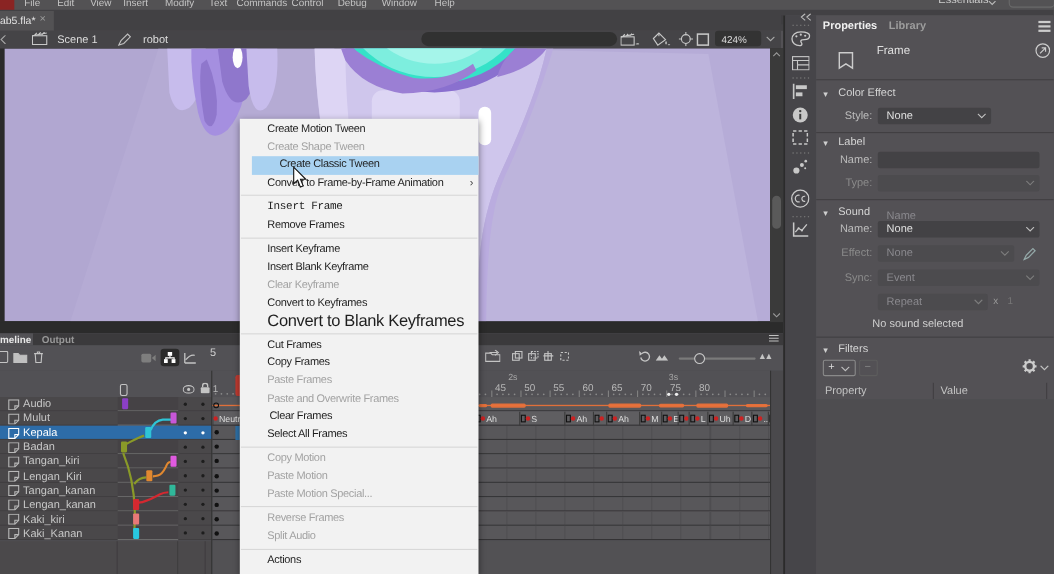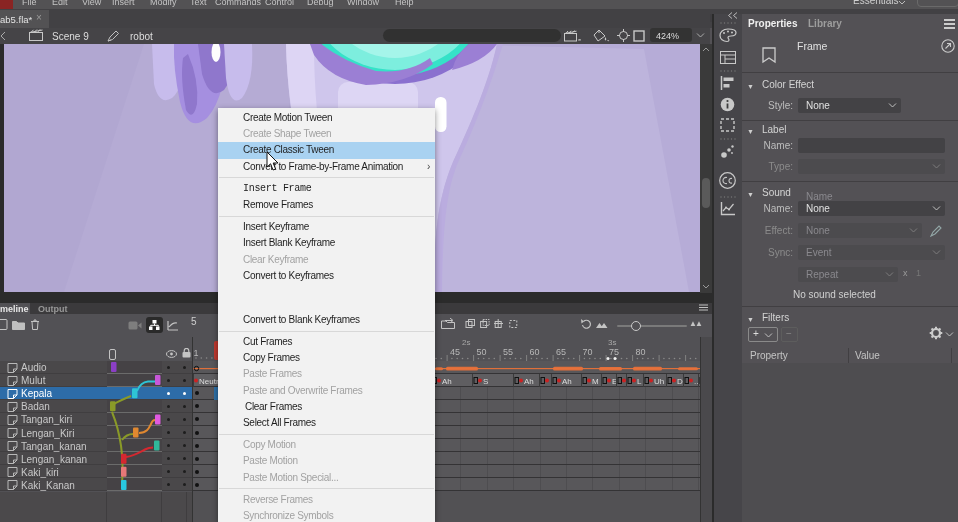--- a/index.html
+++ b/index.html
@@ -40,21 +40,21 @@
 <div class="abs" style="left:0;top:28px;width:710px;height:16px;background:#454447;"></div>
 <div class="abs" style="left:710px;top:14px;width:248px;height:8px;background:#3e3d40;"></div>
 
 <svg class="abs" style="left:0px;top:32px" width="6" height="8">
     <path d="M5,0 L1,4 L5,8" stroke="#aaa" fill="none"></path>
   </svg>
 <svg class="abs" style="left:29px;top:29px" width="15" height="12" viewBox="0 0 15 12">
   <rect x="0.5" y="3.5" width="13" height="8" fill="none" stroke="#c8c8c8"></rect>
   <path d="M0.5,3.5 L13.5,1 M2,3.3 L4.5,0.8 M5.5,3 L8,0.5 M9,2.6 L11.5,0.2" stroke="#c8c8c8" fill="none"></path>
 </svg>
-<div class="abs txt" style="left:52px;top:31px;color:#dedede;font-size:10px;">Scene 9</div>
+<div class="abs txt" style="left:52px;top:31px;color:#dedede;font-size:10px;">Scene 1</div>
 <svg class="abs" style="left:107px;top:30px" width="13" height="12" viewBox="0 0 13 12">
     <path d="M1,11 L3,7 L9,1 L11.5,3.5 L5.5,9.5 Z M1,11 L4,10" fill="none" stroke="#c0c0c0"></path>
   </svg>
 <div class="abs txt" style="left:130px;top:31px;color:#dedede;font-size:10px;">robot</div>
 
 <div class="abs" style="left:383px;top:29px;width:178px;height:13px;background:#313131;border-radius:7px;"></div>
 <svg class="abs" style="left:564px;top:30px" width="18" height="12" viewBox="0 0 18 12">
   <rect x="0.5" y="3.5" width="12" height="7.5" fill="none" stroke="#c8c8c8"></rect>
   <path d="M0.5,3.5 L12.5,1.2 M2,3.3 L4,1 M5,3 L7,0.8 M8.5,2.7 L10.5,0.5" stroke="#c8c8c8" fill="none"></path>
   <path d="M14,10 L17,10" stroke="#aaa"></path>
@@ -648,45 +648,44 @@
     <div class="abs txt" style="left:855px;top:350px;color:#c4c4c4;font-size:10px;">Value</div>
     <div class="abs" style="left:848px;top:348px;width:1px;height:15px;background:#413f42;"></div>
     <div class="abs" style="left:951px;top:348px;width:1px;height:15px;background:#413f42;"></div>
     <div class="abs" style="left:742px;top:363px;width:216px;height:159px;background:#4e4d50;"></div>
   </div>
 
 <div id="ctxmenu" class="abs" style="left:218px;top:108px;width:217px;height:414px;background:#f2f2f2;box-shadow:0 2px 6px rgba(0,0,0,.45);">
     <div style="height:2px"></div>
     <div style="position:relative;height:16.2px;line-height:16.2px;color:#1e1e1e;font-size:10px;letter-spacing:-0.3px;padding-left:25px;">Create Motion Tween</div>
     <div style="position:relative;height:16.2px;line-height:16.2px;color:#a2a2a2;font-size:10px;letter-spacing:-0.3px;padding-left:25px;">Create Shape Tween</div>
-    <div style="position:relative;height:16.2px;line-height:16.2px;background:#a9d2f1;color:#1e1e1e;font-size:10px;letter-spacing:-0.3px;padding-left:25px;">Create Classic Tween</div>
+    <div style="position:relative;height:16.2px;line-height:16.2px;background:#a9d2f1;color:#1e1e1e;font-size:10px;letter-spacing:-0.3px;padding-left:25px;margin-left:11px;">Create Classic Tween</div>
     <div style="position:relative;height:16.2px;line-height:16.2px;color:#1e1e1e;font-size:10px;letter-spacing:-0.3px;padding-left:25px;">Convert to Frame-by-Frame Animation<span style="position:absolute;right:5px;top:0;font-size:10px;color:#444;">›</span></div>
     <div style="height:1px;background:#d8d8d8;margin:2.5px 1px;"></div>
     <div style="position:relative;height:16.2px;line-height:16.2px;color:#1e1e1e;font-size:10px;letter-spacing:-0.3px;padding-left:25px;font-family:Liberation Mono, monospace;">Insert Frame</div>
     <div style="position:relative;height:16.2px;line-height:16.2px;color:#1e1e1e;font-size:10px;letter-spacing:-0.3px;padding-left:25px;">Remove Frames</div>
     <div style="height:1px;background:#d8d8d8;margin:2.5px 1px;"></div>
     <div style="position:relative;height:16.2px;line-height:16.2px;color:#1e1e1e;font-size:10px;letter-spacing:-0.3px;padding-left:25px;">Insert Keyframe</div>
     <div style="position:relative;height:16.2px;line-height:16.2px;color:#1e1e1e;font-size:10px;letter-spacing:-0.3px;padding-left:25px;">Insert Blank Keyframe</div>
     <div style="position:relative;height:16.2px;line-height:16.2px;color:#a2a2a2;font-size:10px;letter-spacing:-0.3px;padding-left:25px;">Clear Keyframe</div>
     <div style="position:relative;height:16.2px;line-height:16.2px;color:#1e1e1e;font-size:10px;letter-spacing:-0.3px;padding-left:25px;">Convert to Keyframes</div>
-    <div style="position:relative;height:16.2px;line-height:16.2px;color:#1e1e1e;font-size:10px;letter-spacing:-0.3px;padding-left:25px;margin-top:28px;">Convert to Blank Keyframes</div>
+    <div style="position:relative;height:16.2px;line-height:16.2px;color:#1e1e1e;font-size:15px;letter-spacing:-0.3px;padding-left:25px;">Convert to Blank Keyframes</div>
     <div style="height:1px;background:#d8d8d8;margin:2.5px 1px;"></div>
     <div style="position:relative;height:16.2px;line-height:16.2px;color:#1e1e1e;font-size:10px;letter-spacing:-0.3px;padding-left:25px;">Cut Frames</div>
     <div style="position:relative;height:16.2px;line-height:16.2px;color:#1e1e1e;font-size:10px;letter-spacing:-0.3px;padding-left:25px;">Copy Frames</div>
     <div style="position:relative;height:16.2px;line-height:16.2px;color:#a2a2a2;font-size:10px;letter-spacing:-0.3px;padding-left:25px;">Paste Frames</div>
     <div style="position:relative;height:16.2px;line-height:16.2px;color:#a2a2a2;font-size:10px;letter-spacing:-0.3px;padding-left:25px;">Paste and Overwrite Frames</div>
     <div style="position:relative;height:16.2px;line-height:16.2px;color:#1e1e1e;font-size:10px;letter-spacing:-0.3px;padding-left:27px;">Clear Frames</div>
     <div style="position:relative;height:16.2px;line-height:16.2px;color:#1e1e1e;font-size:10px;letter-spacing:-0.3px;padding-left:25px;">Select All Frames</div>
     <div style="height:1px;background:#d8d8d8;margin:2.5px 1px;"></div>
     <div style="position:relative;height:16.2px;line-height:16.2px;color:#a2a2a2;font-size:10px;letter-spacing:-0.3px;padding-left:25px;">Copy Motion</div>
     <div style="position:relative;height:16.2px;line-height:16.2px;color:#a2a2a2;font-size:10px;letter-spacing:-0.3px;padding-left:25px;">Paste Motion</div>
     <div style="position:relative;height:16.2px;line-height:16.2px;color:#a2a2a2;font-size:10px;letter-spacing:-0.3px;padding-left:25px;">Paste Motion Special...</div>
     <div style="height:1px;background:#d8d8d8;margin:2.5px 1px;"></div>
     <div style="position:relative;height:16.2px;line-height:16.2px;color:#a2a2a2;font-size:10px;letter-spacing:-0.3px;padding-left:25px;">Reverse Frames</div>
-    <div style="position:relative;height:16.2px;line-height:16.2px;color:#a2a2a2;font-size:10px;letter-spacing:-0.3px;padding-left:25px;">Synchronize Symbols</div>
     <div style="position:relative;height:16.2px;line-height:16.2px;color:#a2a2a2;font-size:10px;letter-spacing:-0.3px;padding-left:25px;">Split Audio</div>
     <div style="height:1px;background:#d8d8d8;margin:2.5px 1px;"></div>
     <div style="position:relative;height:16.2px;line-height:16.2px;color:#1e1e1e;font-size:10px;letter-spacing:-0.3px;padding-left:25px;">Actions</div>
   </div>
 
 <svg class="abs" style="left:266px;top:151px;" width="14" height="21" viewBox="0 0 14 21">
   <path d="M1,1 L1,16 L4.6,12.8 L7,19 L9.6,18 L7.2,12 L12,12 Z" fill="#ffffff" stroke="#111" stroke-width="1"></path>
 </svg>
 
 </body></html>

